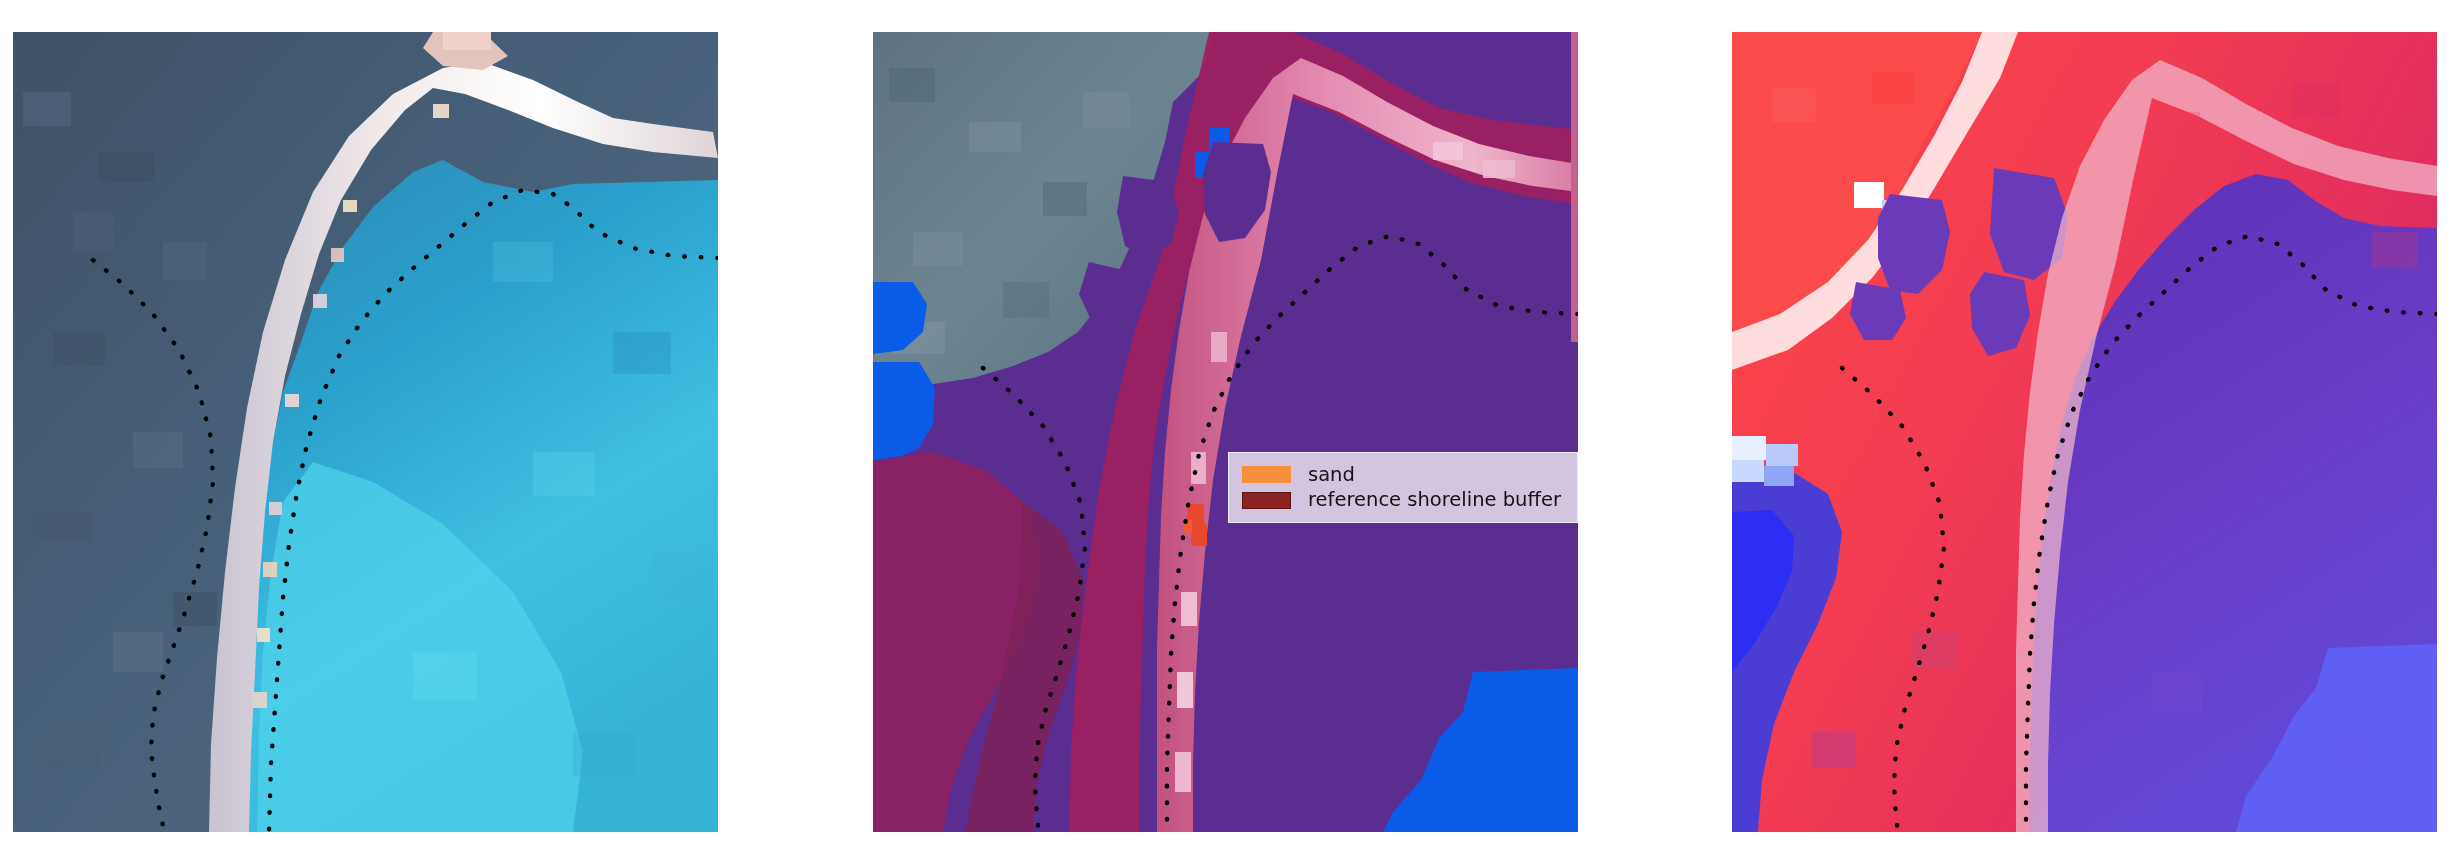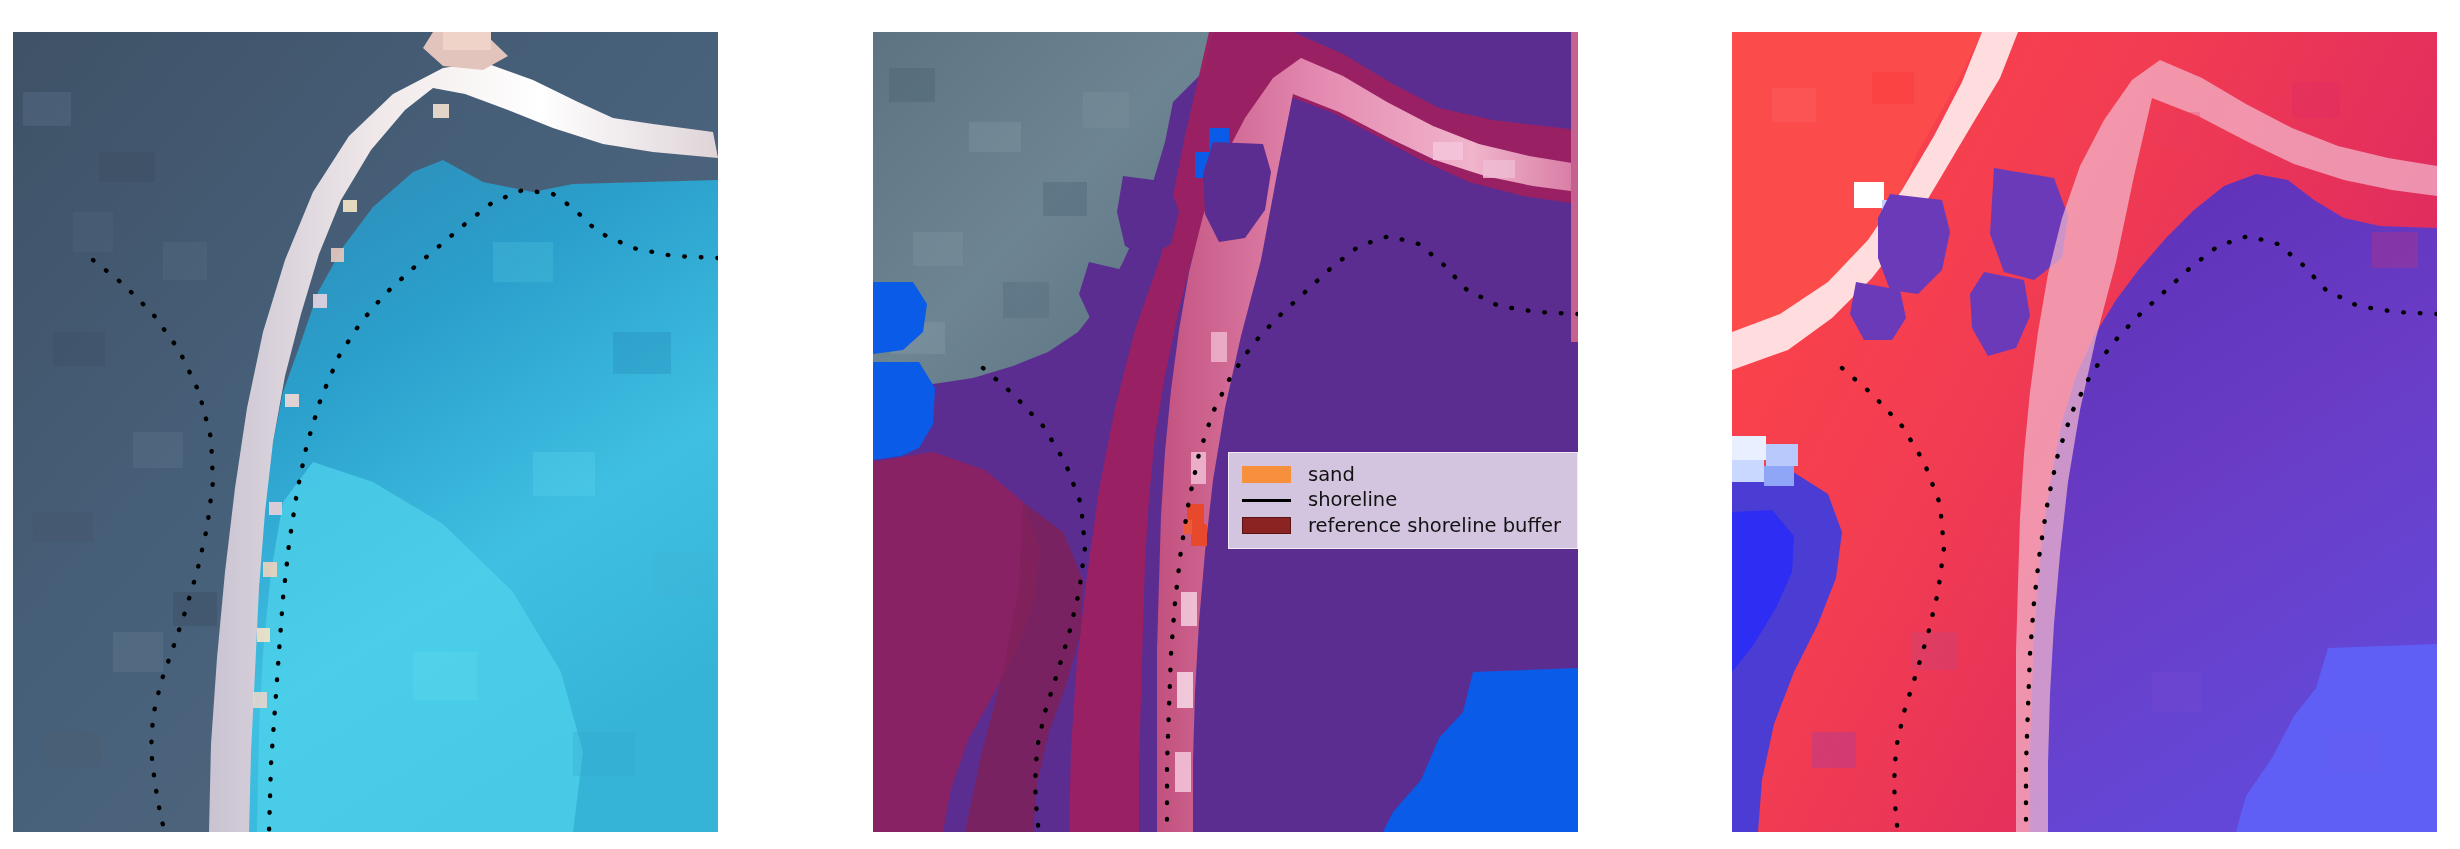--- a/index.html
+++ b/index.html
@@ -372,26 +372,20 @@
 
   <div class="legend">
 
     <div class="legend-row">
       <span class="legend-swatch" style="background:#f7903d"></span>
       <span class="legend-label">sand</span>
     </div>
 
 
 
-    <div class="legend-row">
-      <span class="legend-line-wrap">
-        <span class="legend-line"></span>
-      </span>
-      <span class="legend-label">shoreline</span>
-    </div>
 
     <div class="legend-row">
       <span class="legend-swatch has-edge" style="background:#8b2323"></span>
       <span class="legend-label">reference shoreline buffer</span>
     </div>
 
   </div>
 
 </div>
 

